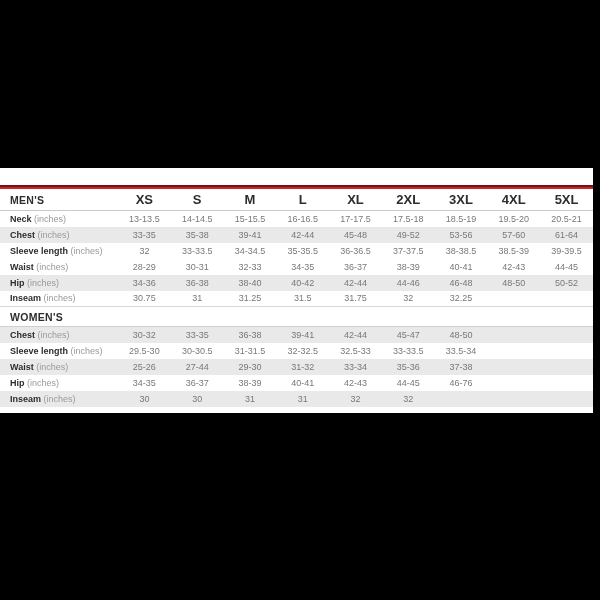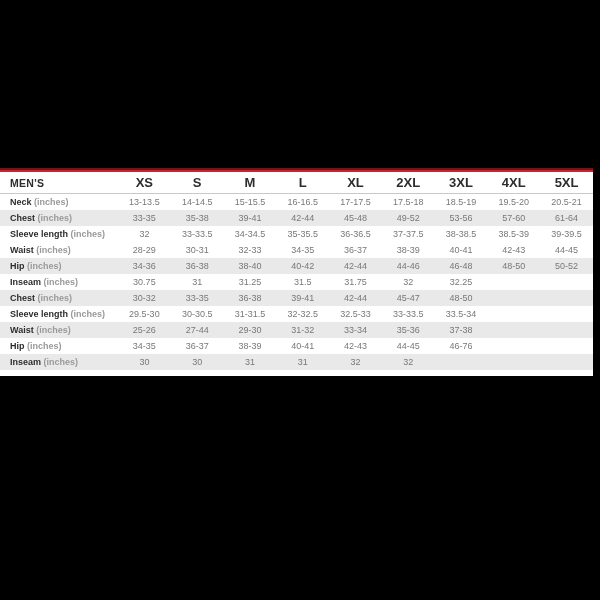--- a/index.html
+++ b/index.html
@@ -3,41 +3,41 @@
 <meta charset="utf-8">
 <style>
   html,body{margin:0;padding:0;}
   body{
     width:600px;height:600px;position:relative;overflow:hidden;
     background:#000000;
     font-family:"Liberation Sans", sans-serif;
   }
   .sheet{
     position:absolute;top:168px;left:0;width:593px;
-    background:#ffffff;padding:0 0 6px 0;
+    background:#ffffff;padding:17px 0 6px 0;
   }
   .accent{height:4px;}
   .accent .dark{height:2px;}
   .accent .bright{height:2px;}
   table{width:593px;border-collapse:collapse;table-layout:fixed;}
   td{padding:0;vertical-align:middle;}
   col.c-label{width:118px;}
   tr.head-row td{height:21px;border-bottom:1px solid #c9c9c9;}
   .title{
     font-weight:bold;font-size:10.5px;color:#2d2d2d;
     padding-left:10px;text-align:left;letter-spacing:.3px;
   }
   .colhead{font-weight:bold;font-size:13px;color:#2d2d2d;text-align:center;}
   tr.data-row{height:16px;}
   tr.data-row.alt{background:#e9e9e9;}
   .lbl{
     font-size:9px;color:#2d2d2d;font-weight:bold;
     padding-left:10px;text-align:left;white-space:nowrap;overflow:hidden;
   }
-  .lbl .unit{color:#9a9a9a;font-weight:bold;}
+  .lbl .unit{color:#9a9a9a;font-weight:normal;}
   .val{font-size:9px;color:#787878;text-align:center;white-space:nowrap;}
   tr.band-row td{
     height:19px;border-top:1px solid #d6d6d6;border-bottom:1px solid #cfcfcf;
     font-weight:bold;font-size:10.5px;color:#2d2d2d;
     padding-left:10px;letter-spacing:.3px;
   }
 </style>
 </head>
 <body>
 
@@ -137,20 +137,23 @@
           <td class="val">30.75</td>
           <td class="val">31</td>
           <td class="val">31.25</td>
           <td class="val">31.5</td>
           <td class="val">31.75</td>
           <td class="val">32</td>
           <td class="val">32.25</td>
           <td class="val"></td>
           <td class="val"></td>
         </tr>
+        <tr class="band-row">
+          <td class="title-band" colspan="10">WOMEN'S</td>
+        </tr>
         <tr class="data-row alt">
           <td class="lbl"><b>Chest</b> <span class="unit">(inches)</span></td>
           <td class="val">30-32</td>
           <td class="val">33-35</td>
           <td class="val">36-38</td>
           <td class="val">39-41</td>
           <td class="val">42-44</td>
           <td class="val">45-47</td>
           <td class="val">48-50</td>
           <td class="val"></td>

